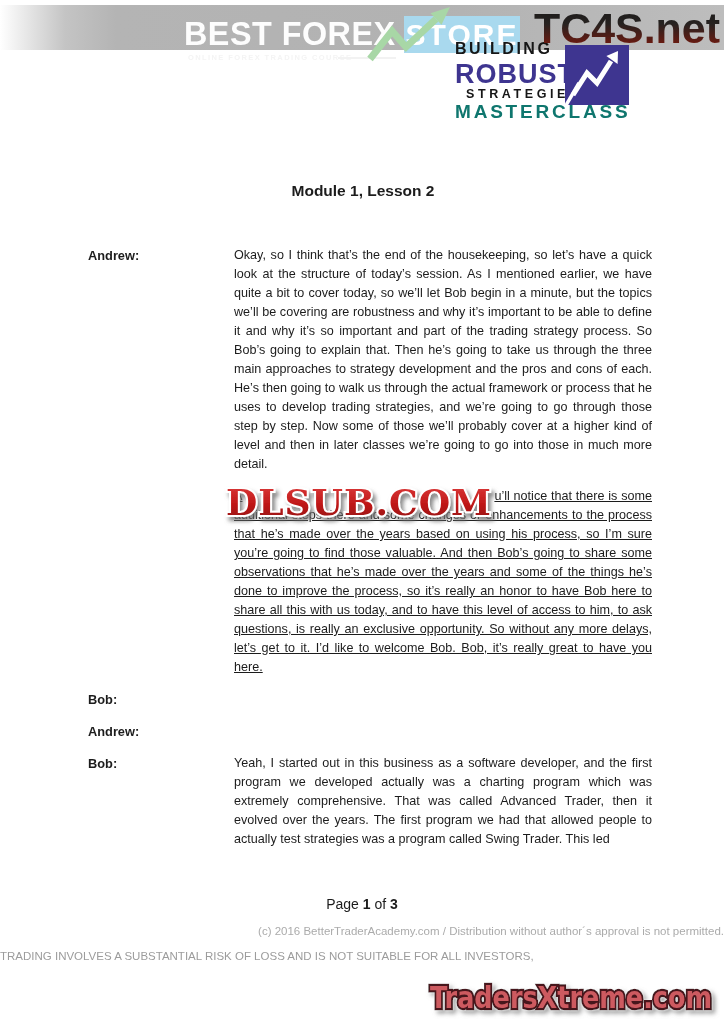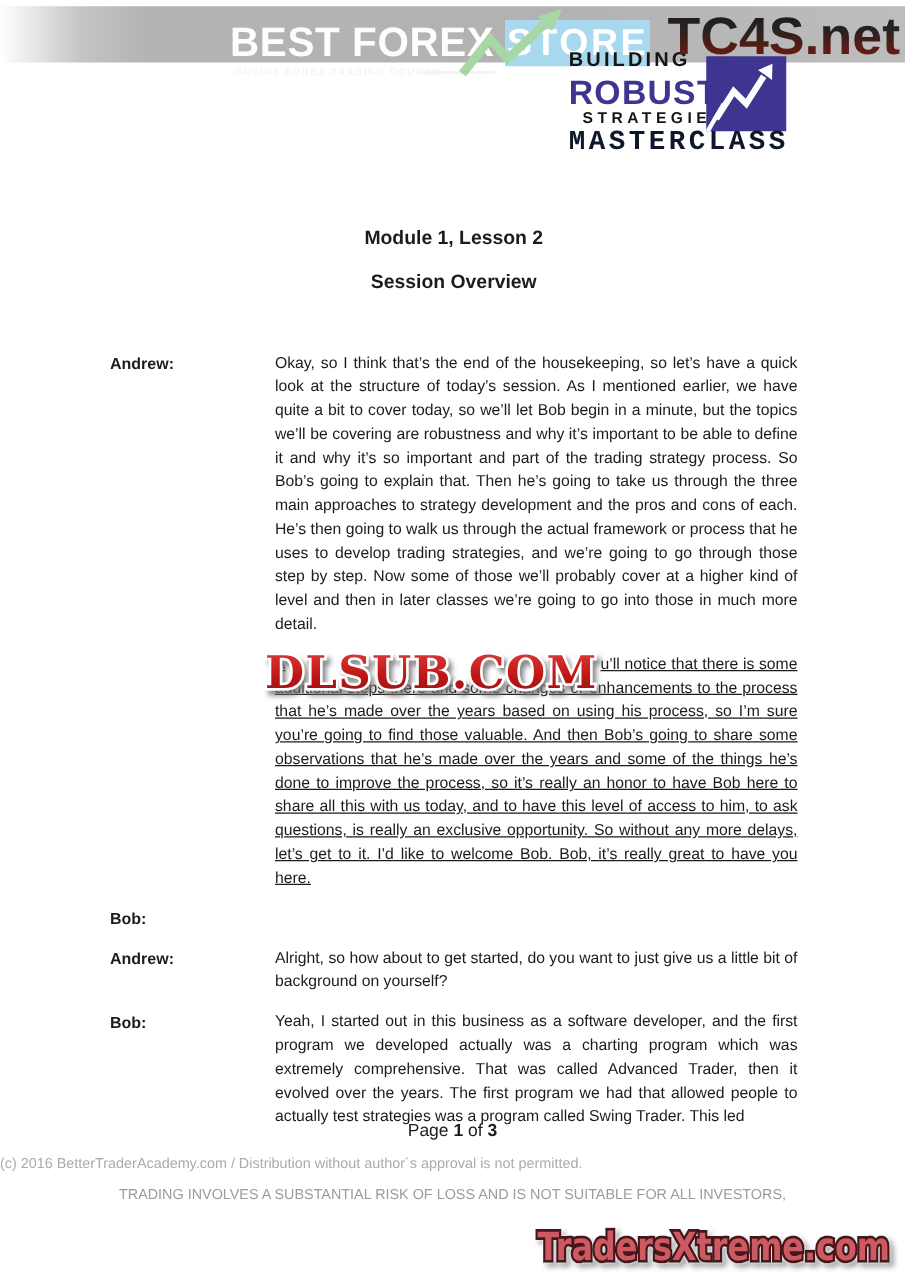--- a/index.html
+++ b/index.html
@@ -37,50 +37,50 @@
 
   
   .mc-block { position:absolute; left:455px; top:40px; width:185px; height:80px; }
   .mc-square {
     position:absolute; left:110px; top:5px; width:64px; height:60px;
     background:#3e3590; z-index:1;
   }
   .mc-l1 { position:absolute; left:0; top:0;  font-size:16px; font-weight:bold; letter-spacing:2.5px; color:#161616; }
   .mc-l2 { position:absolute; left:0; top:19px; font-size:27px; font-weight:bold; letter-spacing:1px; color:#3e3590; }
   .mc-l3 { position:absolute; left:11px; top:47px; font-size:12.5px; font-weight:bold; letter-spacing:3.6px; color:#161616; }
-  .mc-l4 { position:absolute; left:0; top:61px; font-size:22px; font-weight:bold; letter-spacing:2.8px; color:#0f172a; z-index:2;font-family:Liberation Mono, monospace; }
+  .mc-l4 { position:absolute; left:0; top:61px; font-size:19px; font-weight:bold; letter-spacing:2.8px; color:#0f766e; z-index:2; }
 
   
   .doc { position:absolute; left:88px; top:166px; width:550px; }
   .doc-title, .doc-subtitle {
     text-align:center; font-weight:bold; font-size:15.5px; line-height:19px; margin:15px;
   }
   .doc-title { margin-bottom:16px; }
   .dialogue { margin-top:46px; }
-  .row { display:flex; margin-bottom:13px; }
+  .row { display:flex; margin-bottom:13px;gap:14px; }
   .speaker { flex:none; width:132px; font-weight:bold; font-size:12.8px; line-height:19px; }
   .speech  { flex:none; width:418px; font-size:12.6px; line-height:19px; text-align:justify; }
   .speech-obscured { position:relative;text-decoration:underline; }
   .gap-span { display:inline-block; width:252px; }
 
   
   .dlsub-wm { position:absolute; left:-12px; top:-8px; z-index:5; pointer-events:none; }
   .tx-wm { position:absolute; left:424px; top:977px; z-index:5; }
 
   
   .page-num {
     position:absolute; top:896px; left:0; width:724px; text-align:center;
     font-size:14px; line-height:16px; color:#1c1c1c;
   }
   .copyright {
-    position:absolute; top:925px; left:0; width:724px; text-align:left;
+    position:absolute; top:925px; left:0; width:724px; text-align:right;
     font-size:11.5px; color:#ababab;
   }
   .disclaimer1, .disclaimer2 {
-    position:absolute; left:0; width:724px; text-align:center;
+    position:absolute; left:0; width:724px; 
     font-size:11.5px; color:#9c9c9c;
   }
   .disclaimer1 { top:950px; }
   .disclaimer2 { top:966px; }
 </style>
 </head>
 <body>
 
 <div class="page">
 
@@ -119,21 +119,20 @@
       </svg>
     </div>
     <div class="mc-l1">BUILDING</div>
     <div class="mc-l2">ROBUST</div>
     <div class="mc-l3">STRATEGIES</div>
     <div class="mc-l4">MASTERCLASS</div>
   </div>
 
   <div class="doc">
     <p class="doc-title">Module 1, Lesson 2</p>
-    <p class="doc-subtitle">Session Overview</p>
 
     <div class="dialogue">
 
       <div class="row">
         <div class="speaker">Andrew:</div>
         <div class="speech">Okay, so I think that’s the end of the housekeeping, so let’s have a quick look at the structure of today’s session. As I mentioned earlier, we have quite a bit to cover today, so we’ll let Bob begin in a minute, but the topics we’ll be covering are robustness and why it’s important to be able to define it and why it’s so important and part of the trading strategy process. So Bob’s going to explain that. Then he’s going to take us through the three main approaches to strategy development and the pros and cons of each. He’s then going to walk us through the actual framework or process that he uses to develop trading strategies, and we’re going to go through those step by step. Now some of those we’ll probably cover at a higher kind of level and then in later classes we’re going to go into those in much more detail.</div>
       </div>
 
       <div class="row">
         <div class="speaker"></div>
@@ -155,21 +154,20 @@
           </svg>
         </div>
       </div>
 
       <div class="row">
         <div class="speaker">Bob:</div>
       </div>
 
       <div class="row">
         <div class="speaker">Andrew:</div>
-        <div class="speech">Alright, so how about to get started, do you want to just give us a little bit of background on yourself?</div>
       </div>
 
       <div class="row">
         <div class="speaker">Bob:</div>
         <div class="speech">Yeah, I started out in this business as a software developer, and the first program we developed actually was a charting program which was extremely comprehensive. That was called Advanced Trader, then it evolved over the years. The first program we had that allowed people to actually test strategies was a program called Swing Trader. This led</div>
       </div>
 
     </div>
   </div>
 

